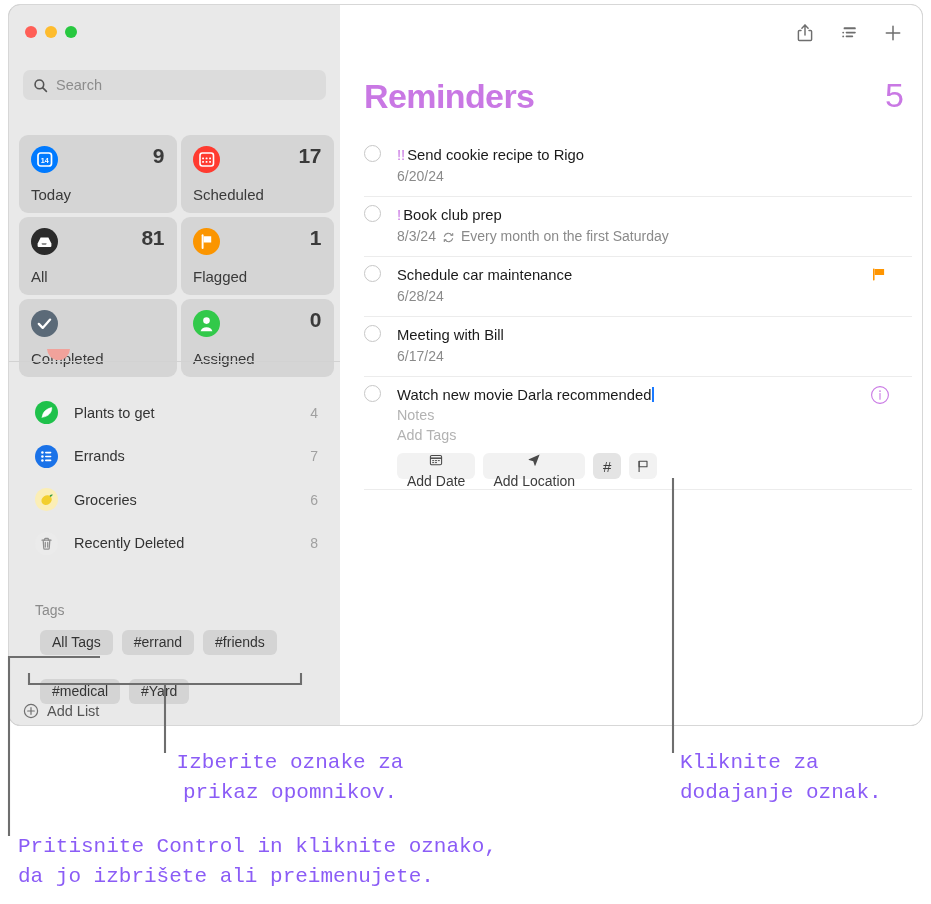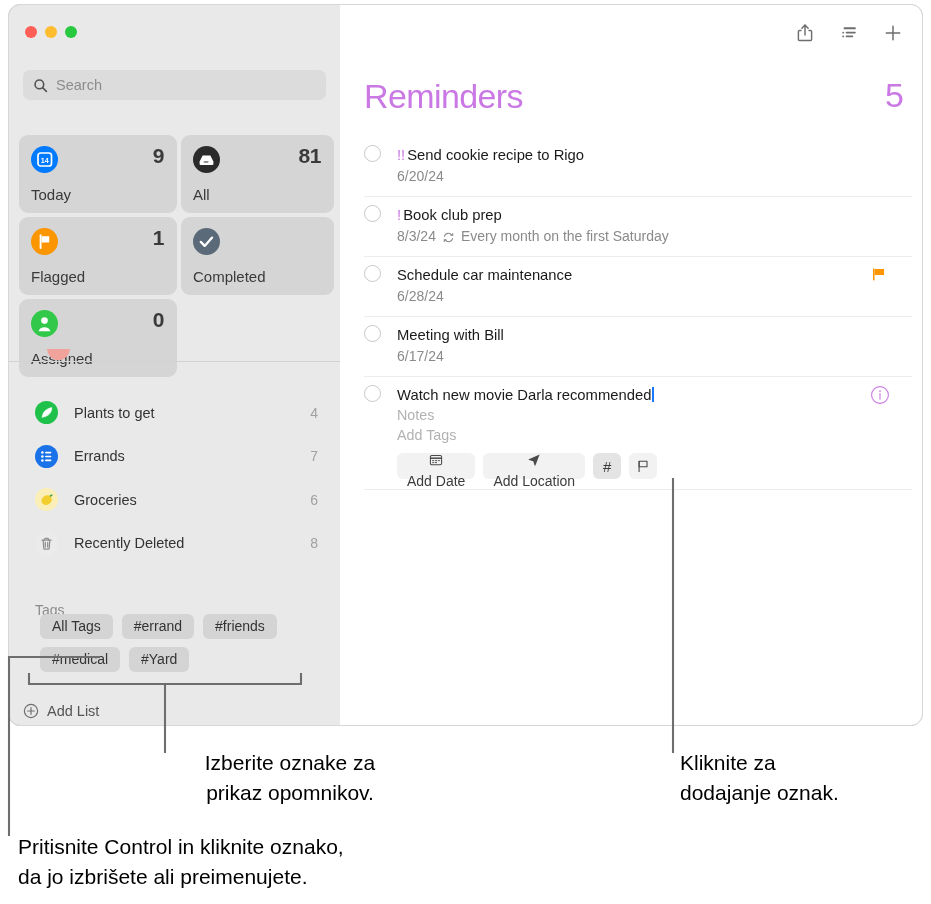--- a/index.html
+++ b/index.html
@@ -104,21 +104,21 @@
     position: absolute; left: 26px; top: 597px;
     font-size: 14px; color: #8b8b8b;
   }
   .tags-wrap {
     position: absolute; left: 31px; top: 609px; width: 290px;
     display: flex; flex-wrap: wrap; gap: 8px 9px;
   }
   .tag-pill {
     background: #d4d4d4; border-radius: 6px;
     padding: 5px 12px 6px 12px;
-    font-size: 14px; color: #343434; line-height: 1;
+    font-size: 14px; color: #343434; line-height: 1; margin-top: 16px;
   }
 
   .addlist {
     position: absolute; left: 14px; top: 698px;
     display: flex; align-items: center; gap: 8px;
   }
   .addlist .plus-c {
     width: 16px; height: 16px; flex: 0 0 16px; color:#707070;
   }
   .addlist .al-label { font-size: 14.5px; color: #555; }
@@ -129,21 +129,21 @@
   }
   .toolbar {
     position: absolute; right: 18px; top: 17px;
     display: flex; align-items: center; gap: 22px;
     color: #6e6e6e;
   }
   .toolbar .tb { width: 22px; height: 22px; cursor: default; }
 
   .main-title {
     position: absolute; left: 24px; top: 72px;
-    font-size: 34px; font-weight: normal; color: #c978e4;
+    font-size: 34px; font-weight: bold; color: #c978e4;
     letter-spacing: -0.6px;
   }
   .main-count {
     position: absolute; right: 18px; top: 71px;
     font-size: 34px; font-weight: normal; color: #c978e4;
   }
 
   .rem-list { position: absolute; left: 24px; top: 132px; right: 10px; }
   .rem {
     position: relative;
@@ -179,22 +179,22 @@
     display: flex; align-items: center; gap: 6px;
     padding: 0 10px; font-size: 14px; color: #3c3c3c; flex-direction: column;
   }
   .chip.sq { padding: 0; width: 28px; justify-content: center; }
   .chip.active { background: #e4e4e4; }
   .chip svg { display:block; color:#4a4a4a; }
 
   
   .callout-svg { position: absolute; left: 0; top: 0; width: 931px; height: 904px; pointer-events: none; }
   .anno {
-    position: absolute; font-family: Liberation Sans, sans-serif;
-    font-size: 21px; color: #000000; line-height: 30px;
+    position: absolute; font-family: Liberation Mono, monospace;
+    font-size: 21px; color: #8b5cf6; line-height: 30px;
   }
   .anno.center { text-align: center; }
 </style>
 </head>
 <body>
 
 <div class="page">
 
   <div class="window">
 
@@ -223,20 +223,38 @@
             <svg viewBox="0 0 27 27" width="27" height="27">
               <circle cx="13.5" cy="13.5" r="13.5" fill="#007aff"></circle>
               <rect x="7" y="7" width="13.5" height="13" rx="2.6" fill="none" stroke="#fff" stroke-width="1.7"></rect>
               <text x="13.7" y="16.6" font-family="Liberation Sans, sans-serif" font-size="7.2" font-weight="bold" fill="#fff" text-anchor="middle">14</text>
             </svg>
           </span>
           <span class="cnt">9</span>
           <span class="lbl">Today</span>
         </div>
 
+        <div class="card">
+          <span class="ico">
+            <svg viewBox="0 0 27 27" width="27" height="27">
+              <circle cx="13.5" cy="13.5" r="13.5" fill="#ff3b30"></circle>
+              <rect x="7" y="7" width="13.5" height="13" rx="2.4" fill="none" stroke="#fff" stroke-width="1.6"></rect>
+              <g fill="#fff">
+                <rect x="9.1" y="11.6" width="1.9" height="1.7" rx="0.4"></rect>
+                <rect x="12.6" y="11.6" width="1.9" height="1.7" rx="0.4"></rect>
+                <rect x="16.1" y="11.6" width="1.9" height="1.7" rx="0.4"></rect>
+                <rect x="9.1" y="15.0" width="1.9" height="1.7" rx="0.4"></rect>
+                <rect x="12.6" y="15.0" width="1.9" height="1.7" rx="0.4"></rect>
+                <rect x="16.1" y="15.0" width="1.9" height="1.7" rx="0.4"></rect>
+              </g>
+            </svg>
+          </span>
+          <span class="cnt">17</span>
+          <span class="lbl">Scheduled</span>
+        </div>
 
         <div class="card">
           <span class="ico">
             <svg viewBox="0 0 27 27" width="27" height="27">
               <circle cx="13.5" cy="13.5" r="13.5" fill="#2b2b2b"></circle>
               <path d="M6.6 15.4 L9.6 9.4 h7.8 l3 6 v2.6 a1 1 0 0 1 -1 1 H7.6 a1 1 0 0 1 -1 -1 z" fill="#fff"></path>
               <path d="M6.6 15.4 h4.0 a1 1 0 0 0 1 1 h3 a1 1 0 0 0 1 -1 h4.8" fill="#2b2b2b"></path>
             </svg>
           </span>
           <span class="cnt">81</span>

